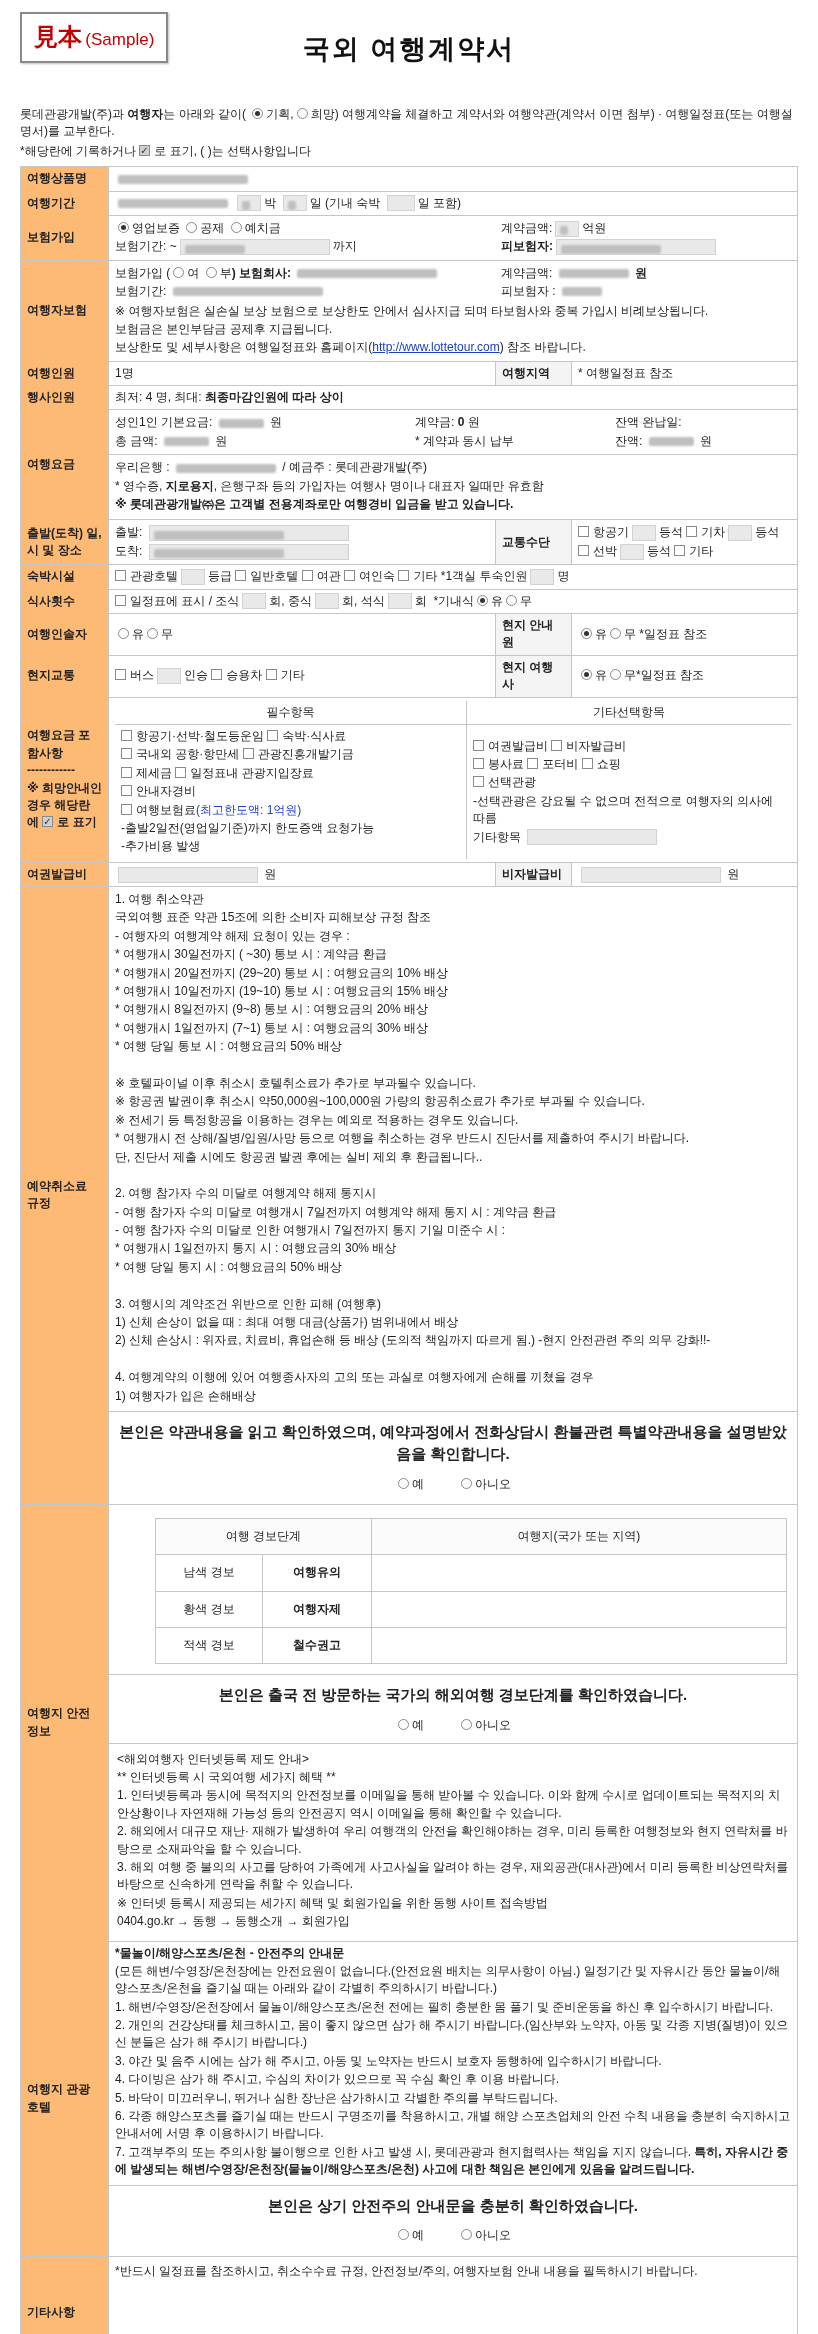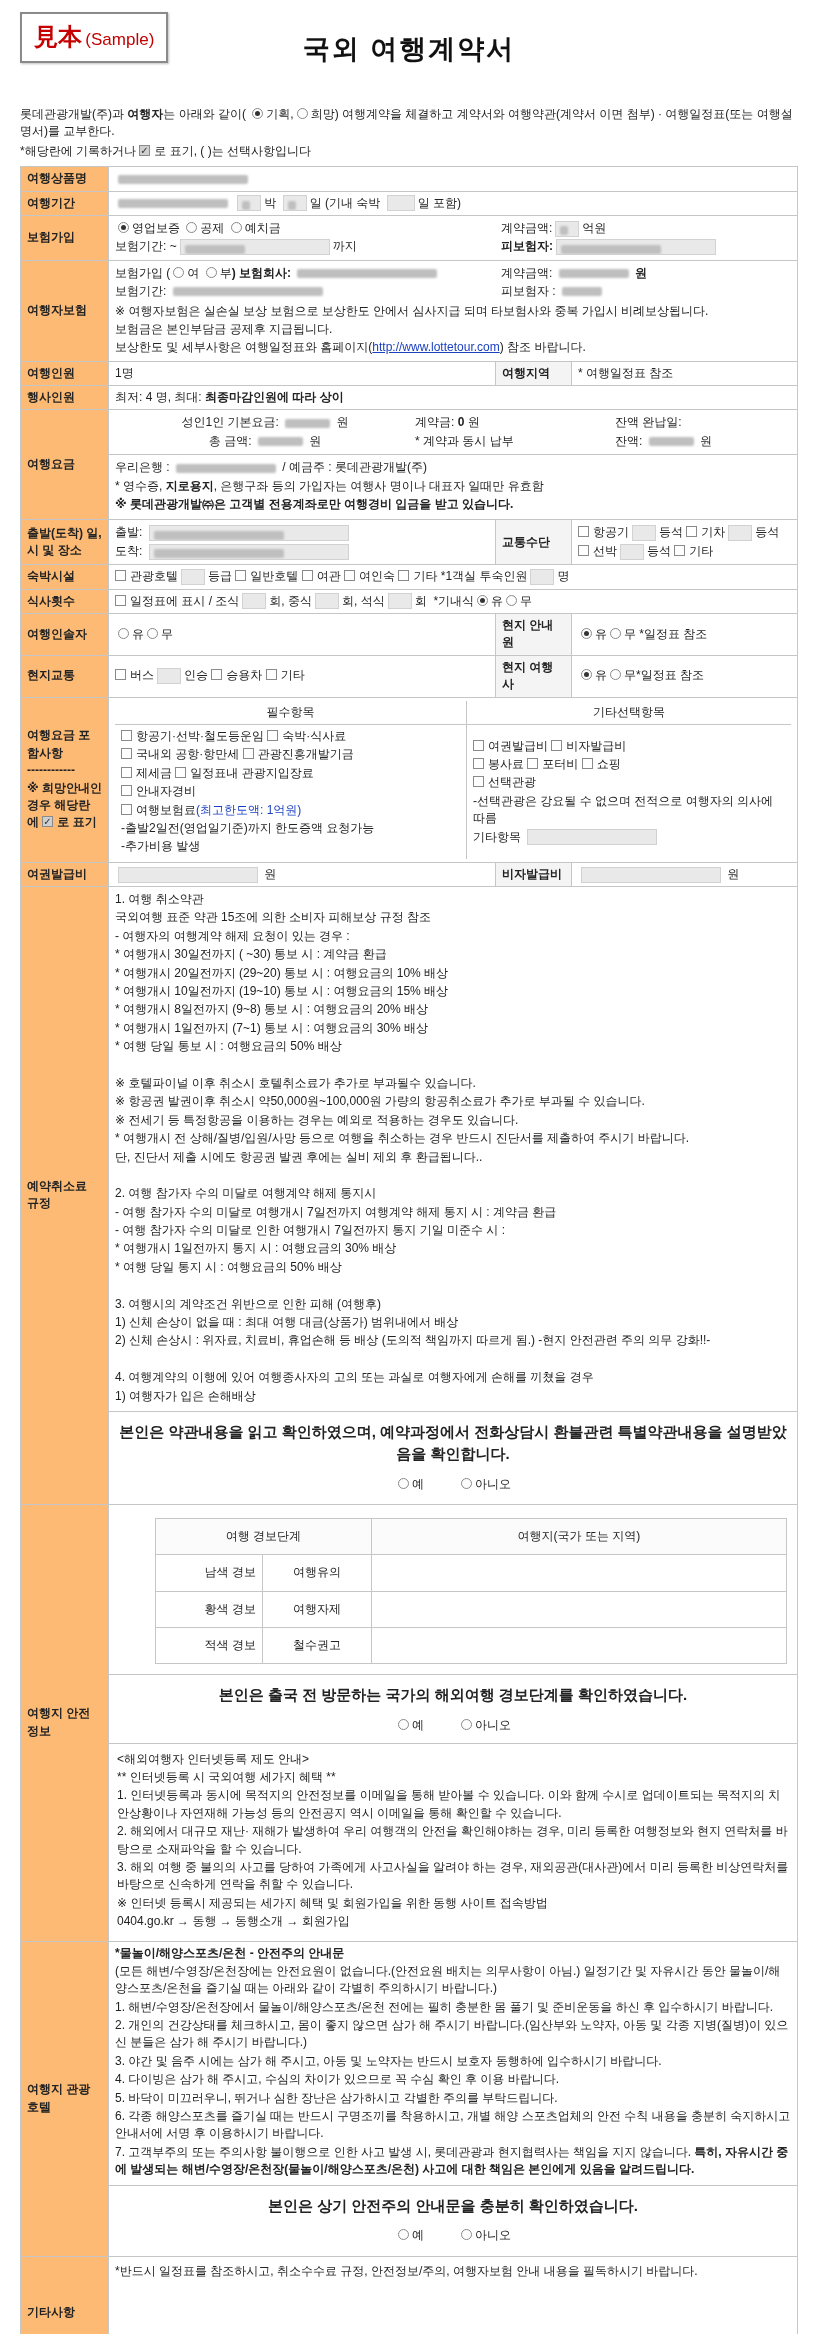--- a/index.html
+++ b/index.html
@@ -52,43 +52,43 @@
   td.lbl2 { width:76px; background:#f4f4f4; font-weight:bold; padding:4px 4px 4px 7px; }
   td.val2 { width:226px; }
   td.noborder-pad { padding:0; }
   .line { margin:1px 0; }
   .twocol { display:flex; }
   .twocol .l { flex:1; }
   .twocol .r { width:290px; }
 
   
   .price-grid { display:flex; margin:1px 0; }
-  .price-grid .c1 { width:300px;text-align:center; } .price-grid .c2 { width:200px; } .price-grid .c3 { flex:1; }
+  .price-grid .c1 { width:300px; } .price-grid .c2 { width:200px; } .price-grid .c3 { flex:1; }
   .subsplit { border-top:1px solid #c6c6c6; margin:4px -6px 0 -6px; padding:3px 6px 2px 6px; }
 
   
   table.inc { width:100%; border-collapse:collapse; margin:-3px -6px; }
   table.inc td { border:none; padding:2px 6px; }
   table.inc td.h { text-align:center; border-bottom:1px solid #c6c6c6; padding:3px 0; font-weight:normal; }
   table.inc td.cleft { border-right:1px solid #c6c6c6; width:52%; }
   .inc-note { margin:1px 0; }
 
   
   .confirm { border-top:1px solid #c6c6c6; margin:6px -6px 0 -6px; padding:9px 10px 8px 10px;
     text-align:center; }
   .confirm .q { font-weight:bold; font-size:15px; }
   .confirm .opts { margin-top:11px; font-weight:normal; }
   .confirm .opts .gap { display:inline-block; width:34px; }
 
   
   table.warn { border-collapse:collapse; margin:10px 4px 10px 40px; }
   table.warn td { border:1px solid #c6c6c6; padding:9px 6px; background:#fff; }
   table.warn td.wh { text-align:center; width:108px; background:#fbfbfb; }
-  table.warn td.w1 { text-align:right; width:108px; }
-  table.warn td.w2 { text-align:center; width:110px; }
+  table.warn td.w1 { text-align:center; width:108px; }
+  table.warn td.w2 { text-align:center; width:110px;font-weight:bold; }
   table.warn td.w3 { width:420px; }
   .info-block { border-top:1px solid #c6c6c6; margin:0 -6px; padding:6px 8px; }
   .info-block div { margin:1px 0; }
 
   .longtext div { margin:1px 0; min-height:17px; }
 </style>
 </head>
 <body>
 
 <div class="page">

